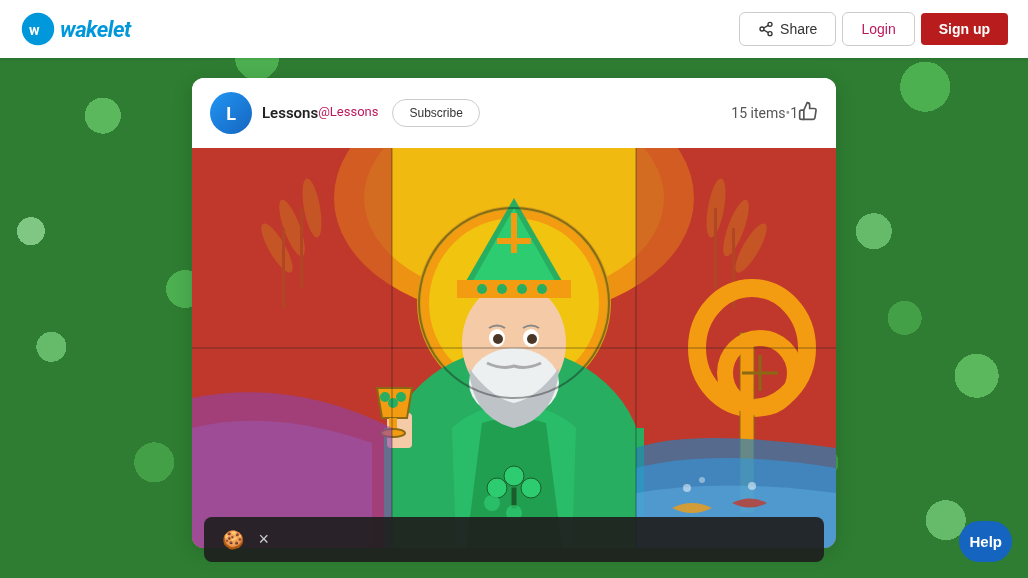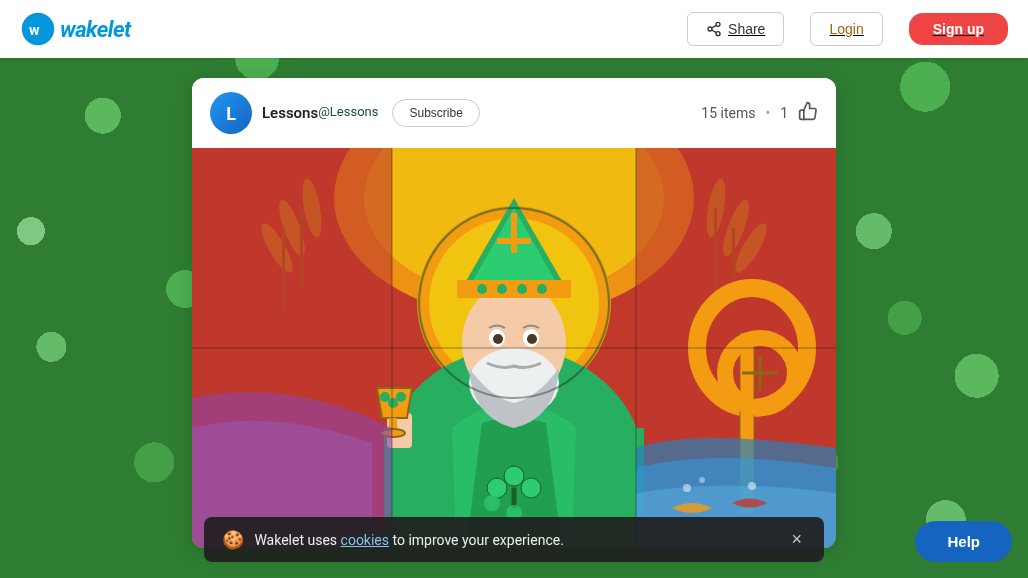--- a/index.html
+++ b/index.html
@@ -73,22 +73,21 @@
     .logo-icon {
       width: 36px;
       height: 36px;
       margin-right: 4px;
     }
 
     .nav-right {
       margin-left: auto;
       display: flex;
       align-items: center;
-      gap: 26px;
-      text-decoration: underline;
+      gap: 6px;
     }
 
     .btn-share {
       display: flex;
       align-items: center;
       gap: 6px;
       padding: 8px 18px;
       border: 1.5px solid #ccc;
       border-radius: 6px;
       background: #fff;
@@ -98,29 +97,29 @@
       cursor: pointer;
     }
 
     .btn-login {
       padding: 8px 18px;
       border: 1.5px solid #ccc;
       border-radius: 6px;
       background: #fff;
       font-size: 14px;
       font-weight: 500;
-      color: #a16207;
+      color: #be185d;
       cursor: pointer;
     }
 
     .btn-signup {
-      padding: 8px 24px;
+      padding: 8px 18px;
       border: none;
-      border-radius: 14px;
-      background: #ef4444;
+      border-radius: 4px;
+      background: #b91c1c;
       font-size: 14px;
       font-weight: 600;
       color: #fff;
       cursor: pointer;
     }
 
     
     .main-card {
       position: absolute;
       top: 78px;
@@ -162,40 +161,39 @@
     }
 
     .user-name {
       font-size: 15px;
       font-weight: 600;
       color: #222;
     }
 
     .user-handle {
       font-size: 13px;
-      color: #14532d;
+      color: #be185d;
     }
 
     .btn-subscribe {
       margin-left: 14px;
       padding: 6px 16px;
       border: 1.5px solid #ccc;
       border-radius: 20px;
       background: #fff;
       font-size: 12px;
       font-weight: 500;
       color: #333;
       cursor: pointer;
     }
 
     .card-meta {
       margin-left: auto;
       display: flex;
       align-items: center;
-      gap: 10px;
       font-size: 14px;
       color: #555;
     }
 
     .meta-dot {
       color: #999;
     }
 
     .like-count {
       font-size: 14px;
@@ -268,21 +266,21 @@
 
     
     .help-btn {
       position: absolute;
       bottom: 16px;
       right: 16px;
       background: #1565c0;
       color: #fff;
       border: none;
       border-radius: 24px;
-      padding: 12px 32px;
+      padding: 12px 10px;
       font-size: 15px;
       font-weight: 600;
       cursor: pointer;
       z-index: 20;
     }
 
     
     .foliage-left {
       position: absolute;
       left: 0;
@@ -481,21 +479,18 @@
       <line x1="0" y1="200" x2="644" y2="200" stroke="#1a1a1a" stroke-width="1.5" opacity="0.3"></line>
       <line x1="200" y1="0" x2="200" y2="400" stroke="#1a1a1a" stroke-width="1.5" opacity="0.3"></line>
       <line x1="444" y1="0" x2="444" y2="400" stroke="#1a1a1a" stroke-width="1.5" opacity="0.3"></line>
       <circle cx="322" cy="155" r="95" fill="none" stroke="#1a1a1a" stroke-width="2" opacity="0.4"></circle>
     </svg>
   </div>
 </div>
 
 <div class="cookie-banner">
   <span class="cookie-icon">🍪</span>
-  <span class="cookie-text">
-    <span>Wakelet uses </span><span class="cookie-link">cookies</span><span> to improve your experience.</span>
-  </span>
   <button class="cookie-close">×</button>
 </div>
 
 <button class="help-btn">
   <span>Help</span>
 </button>
 
 </body></html>

